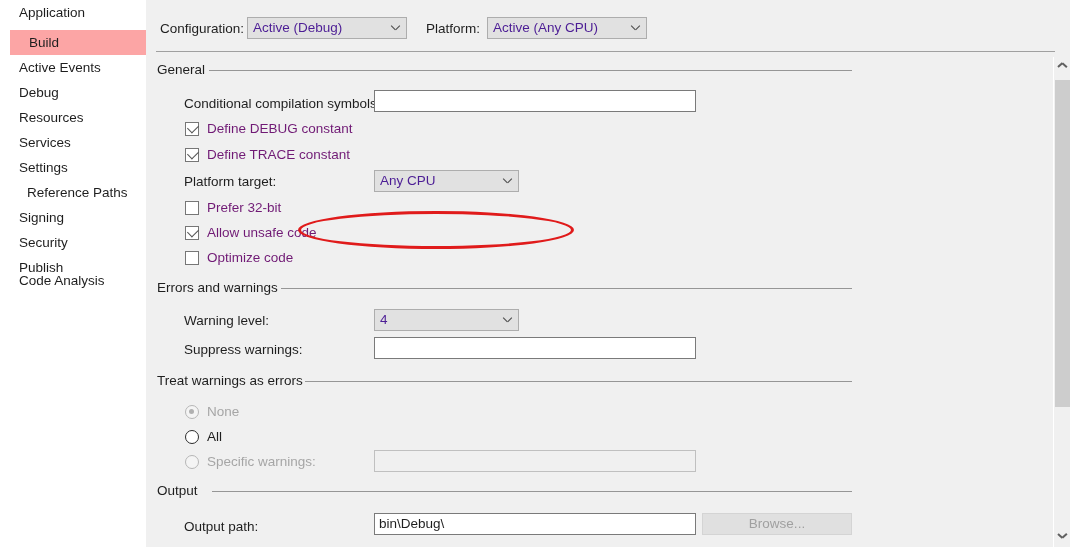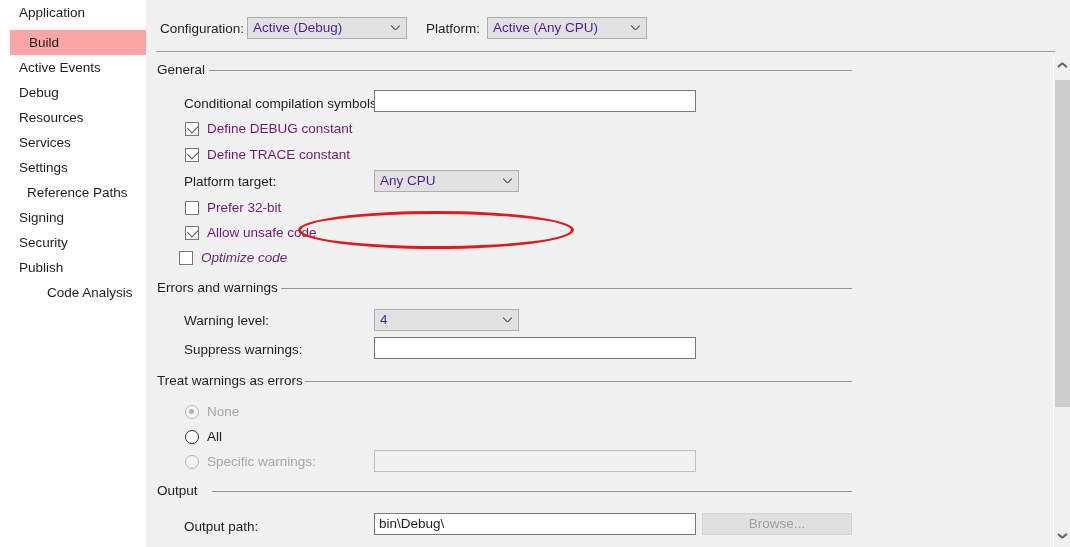--- a/index.html
+++ b/index.html
@@ -365,21 +365,21 @@
     </div>
     <div class="side-item" style="top:205px;position:absolute;left:0;width:146px;">
       <span>Signing</span>
     </div>
     <div class="side-item" style="top:230px;position:absolute;left:0;width:146px;">
       <span>Security</span>
     </div>
     <div class="side-item" style="top:255px;position:absolute;left:0;width:146px;">
       <span>Publish</span>
     </div>
-    <div class="side-item" style="top:280px;position:absolute;left:0;width:146px;margin-left:28px;">
+    <div class="side-item" style="top:268px;position:absolute;left:0;width:146px;">
       <span>Code Analysis</span>
     </div>
   </div>
 
   <div class="content">
 
     <div class="configbar">
       <span class="lbl" style="left:14px; top:21px;">Configuration:</span>
       <div class="combo" style="left:101px; top:17px; width:160px;">
         <span class="combotext">Active (Debug)</span>
@@ -430,21 +430,21 @@
         <span class="cbtext">Prefer 32-bit</span>
       </div>
 
       <div class="cbrow" style="left:39px; top:172px; width:200px;">
         <span class="cbox">
             <span class="tick"></span>
           </span>
         <span class="cbtext">Allow unsafe code</span>
       </div>
 
-      <div class="cbrow" style="left:33px; top:197px; width:200px;font-style:italic;">
+      <div class="cbrow" style="left:39px; top:197px; width:200px;">
         <span class="cbox"></span>
         <span class="cbtext">Optimize code</span>
       </div>
 
       <div class="group-head" style="left:11px; top:228px; width:695px;">
         <span class="gtext">Errors and warnings</span>
         <span class="grule" style="left:124px; right:0;"></span>
       </div>
 
       <span class="lbl" style="left:38px; top:261px;">Warning level:</span>

